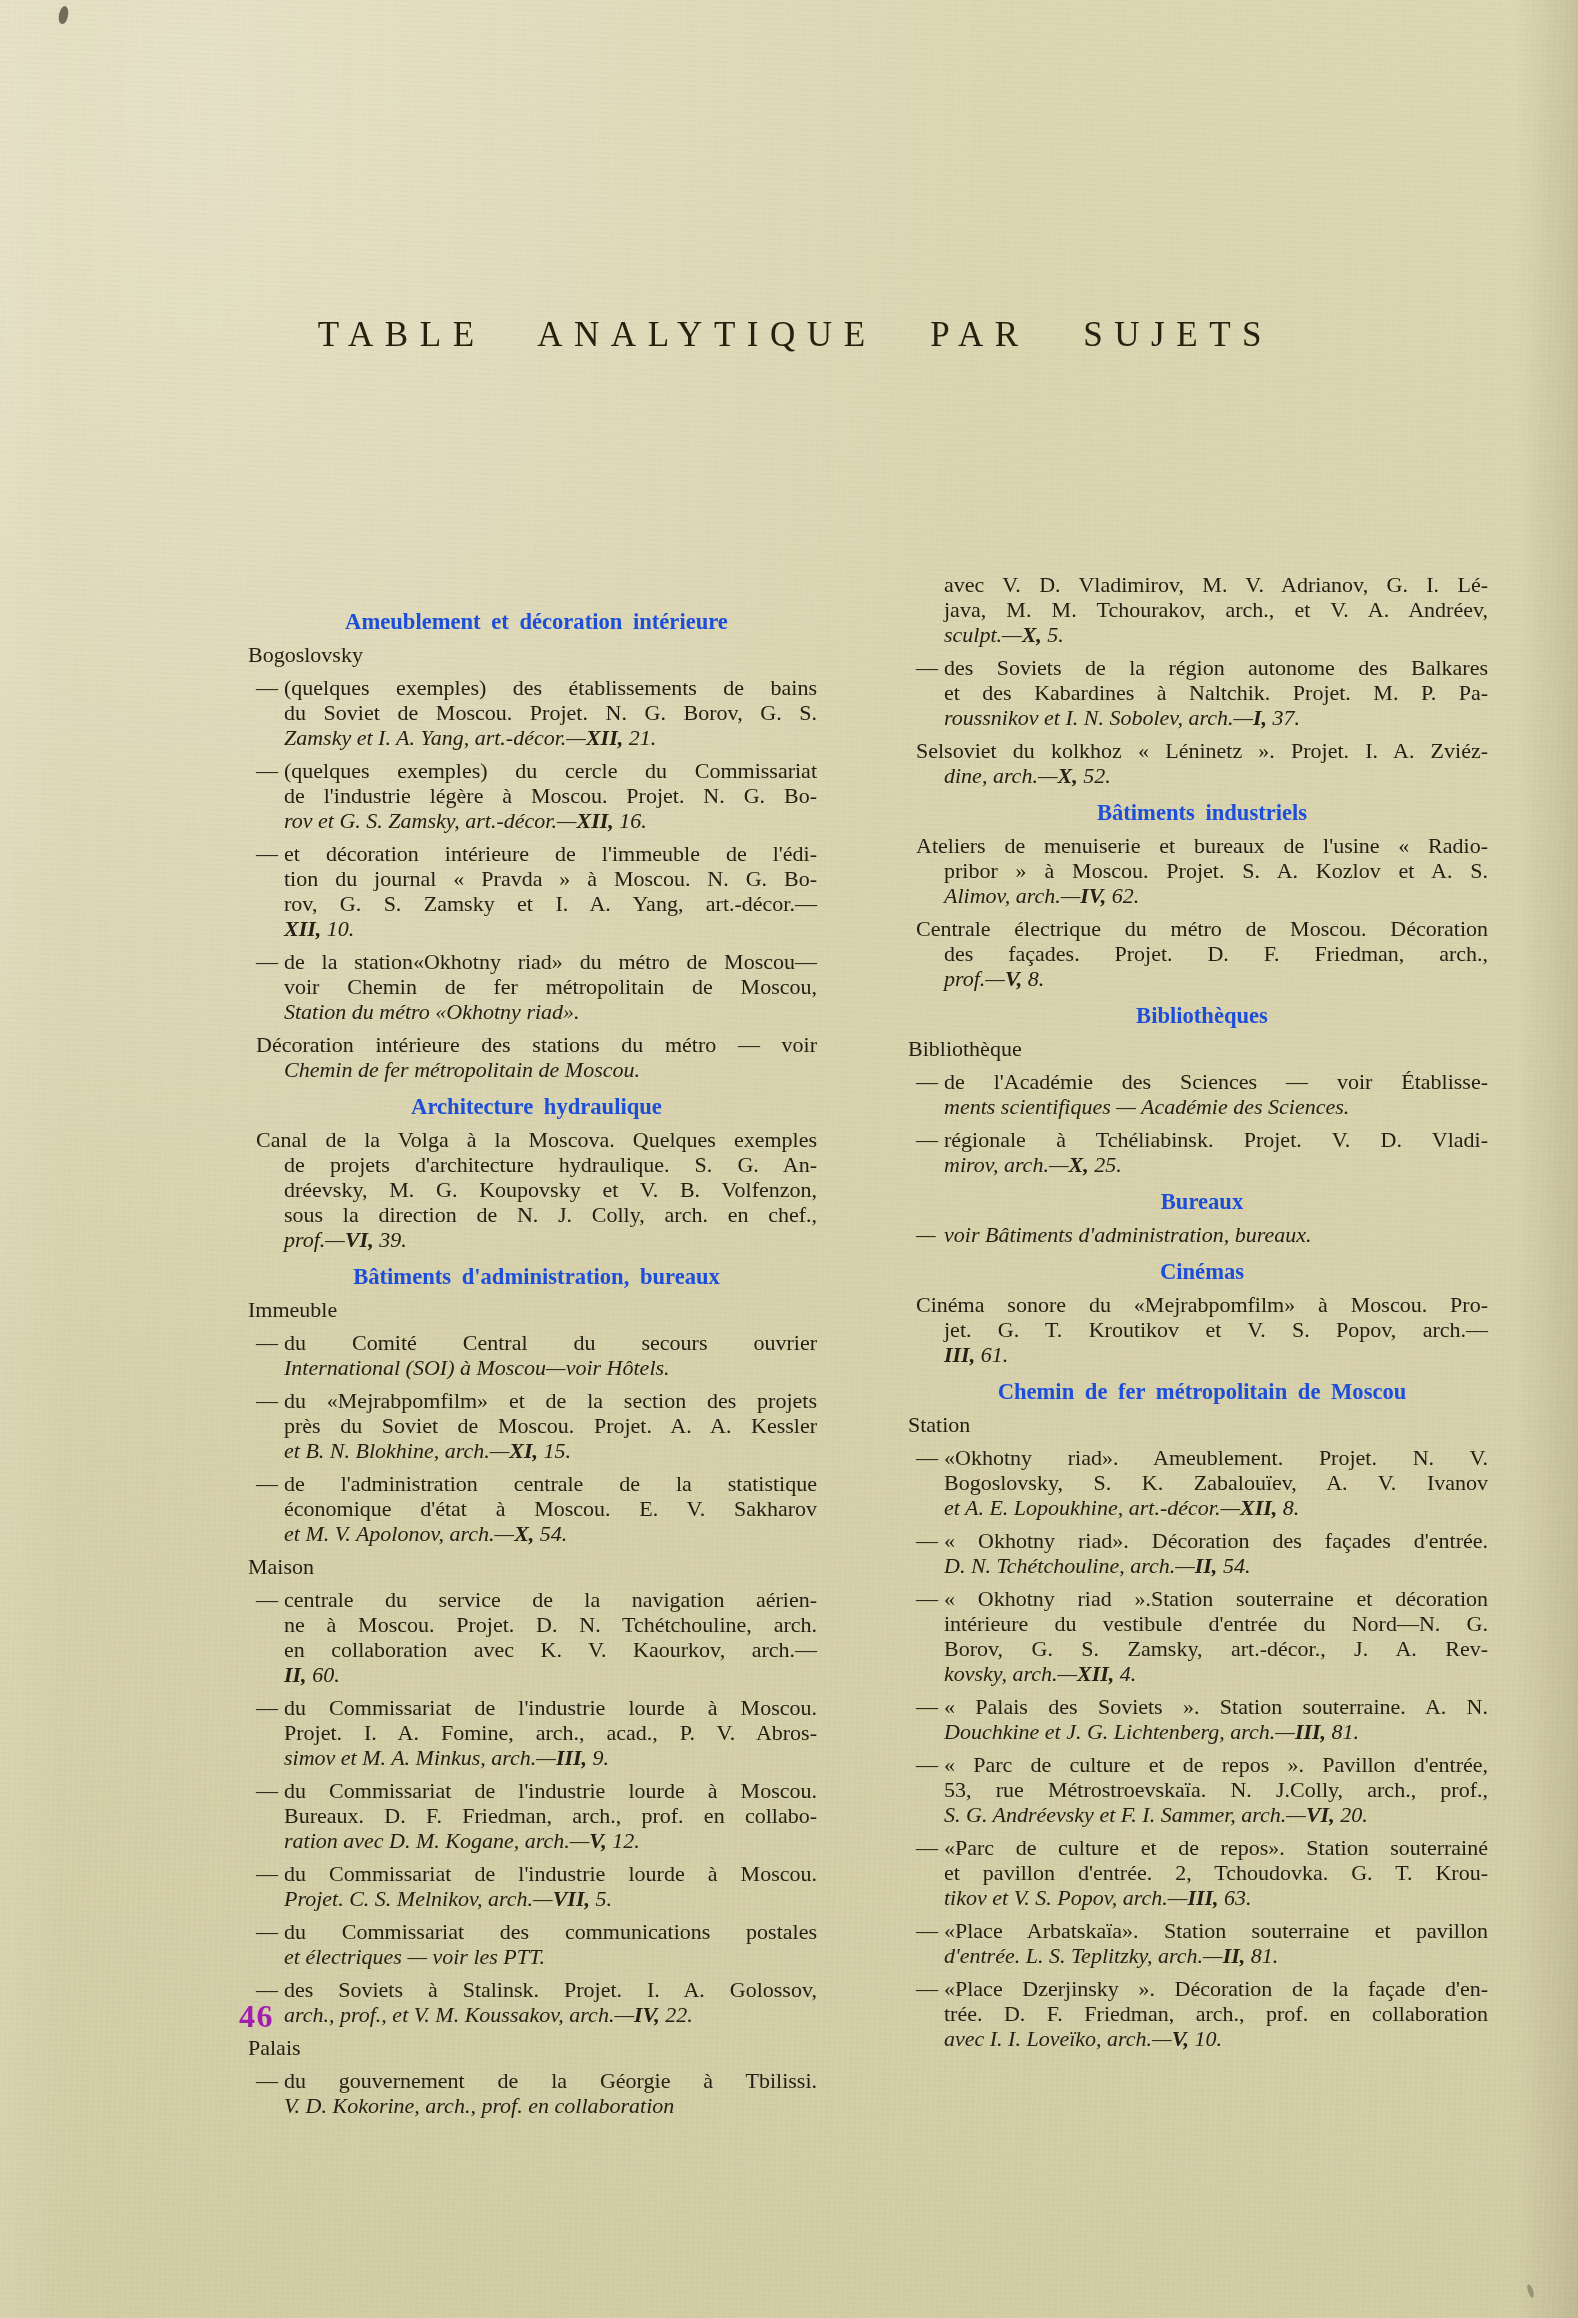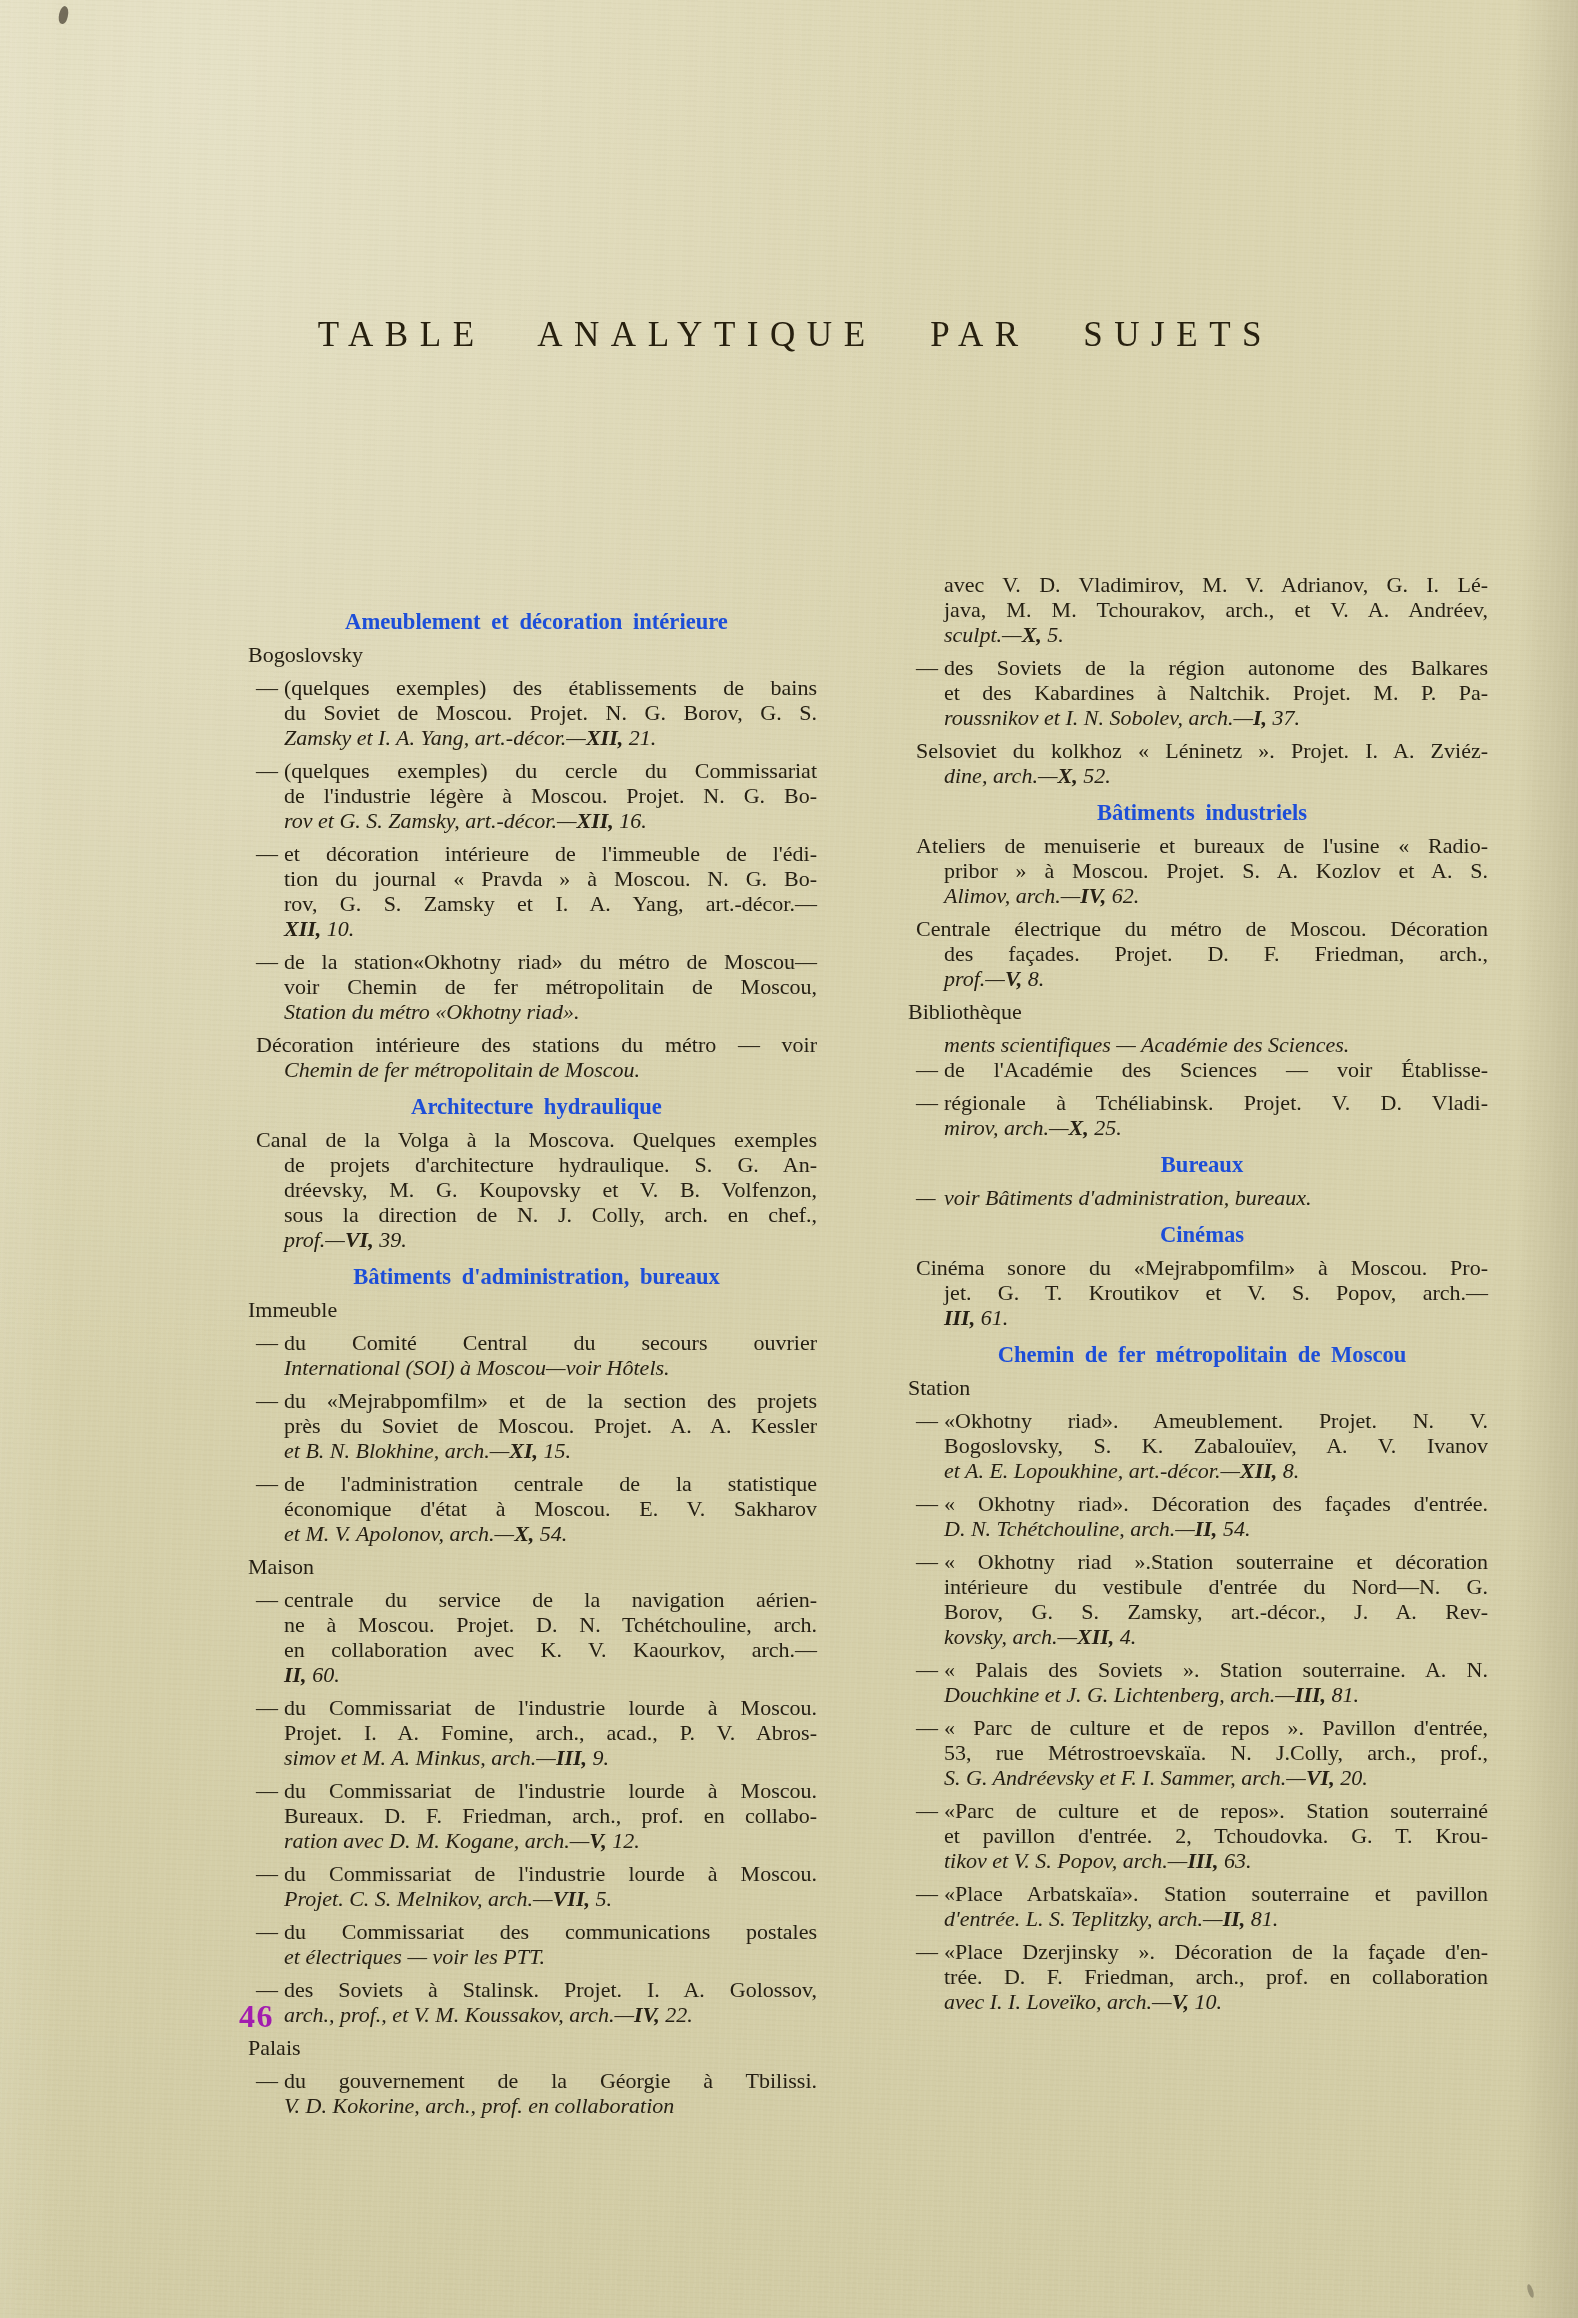--- a/index.html
+++ b/index.html
@@ -185,24 +185,25 @@
     <div class="entry">
       <div class="ln first">Ateliers de menuiserie et bureaux de l'usine « Radio-</div>
       <div class="ln">pribor » à Moscou. Projet. S. A. Kozlov et A. S.</div>
       <div class="ln last">Alimov, arch.—<b>IV,</b> 62.</div>
     </div>
     <div class="entry">
       <div class="ln first">Centrale électrique du métro de Moscou. Décoration</div>
       <div class="ln">des façades. Projet. D. F. Friedman, arch.,</div>
       <div class="ln last">prof.—<b>V,</b> 8.</div>
     </div>
+    <div class="sec">Bibliothèques</div>
     <div class="headword">Bibliothèque</div>
     <div class="entry">
+      <div class="ln first"><span class="dash">—</span>de l'Académie des Sciences — voir Établisse-</div>
       <div class="ln last">ments scientifiques — Académie des Sciences.</div>
-      <div class="ln first"><span class="dash">—</span>de l'Académie des Sciences — voir Établisse-</div>
     </div>
     <div class="entry">
       <div class="ln first"><span class="dash">—</span>régionale à Tchéliabinsk. Projet. V. D. Vladi-</div>
       <div class="ln last">mirov, arch.—<b>X,</b> 25.</div>
     </div>
     <div class="sec">Bureaux</div>
     <div class="entry">
       <div class="ln first last"><span class="dash">—</span>voir Bâtiments d'administration, bureaux.</div>
     </div>
     <div class="sec">Cinémas</div>

